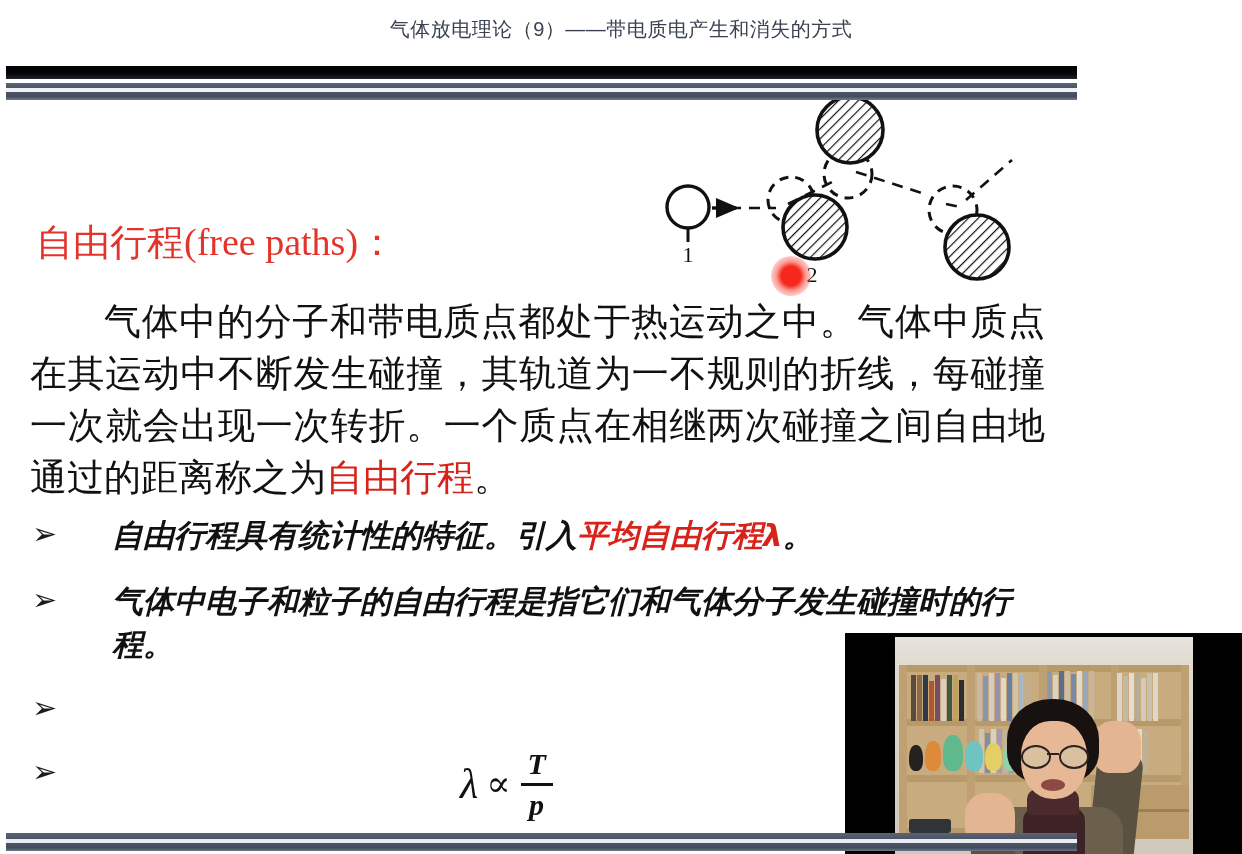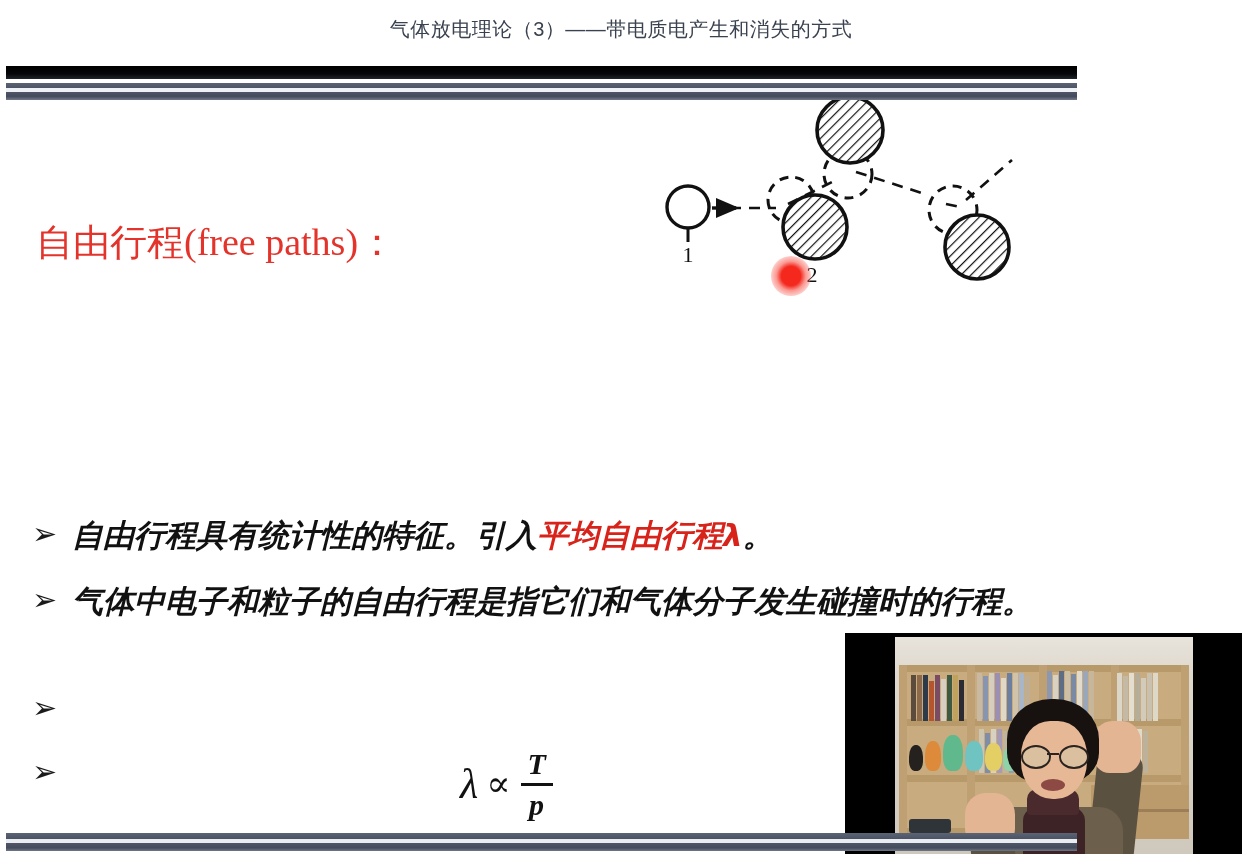--- a/index.html
+++ b/index.html
@@ -154,20 +154,21 @@
     line-height: 40px;
     color: #1a1a1a;
     font-family: "DejaVu Sans", sans-serif;
   }
   .bullet-text {
     font-size: 31px;
     line-height: 43px;
     color: #111111;
     font-style: italic;
     font-weight: 600;
+    margin-left: 40px;
   }
   #bullet-1 { left: 32px; top: 514px; width: 980px; }
   #bullet-2 { left: 32px; top: 580px; width: 1010px; }
   #bullet-3 { left: 32px; top: 688px; width: 980px; }
   #bullet-4 { left: 32px; top: 752px; width: 980px; }
 
   
   #formula {
     position: absolute;
     left: 460px;
@@ -324,35 +325,36 @@
   .wv-arm {
     position: absolute;
     background: #5b5141;
   }
 </style>
 </head>
 <body>
 
 <div id="screen">
 
-  <div id="slide-title">气体放电理论（3）——带电质电产生和消失的方式</div>
+  <div id="slide-title">气体放电理论（9）——带电质电产生和消失的方式</div>
 
   <div id="top-rule-group">
     <div class="rule-black"></div>
     <div class="rule-white"></div>
     <div class="rule-slate-thin"></div>
     <div class="rule-gap"></div>
     <div class="rule-slate-thick"></div>
   </div>
 
 
   <div id="subtitle">
     <span>自由行程</span><span class="en">(free paths)：</span>
   </div>
 
+  <div id="body-paragraph"><span>气体中的分子和带电质点都处于热运动之中。气体中质点在其运动中不断发生碰撞，其轨道为一不规则的折线，每碰撞一次就会出现一次转折。一个质点在相继两次碰撞之间自由地通过的距离称之为</span><span class="red-inline">自由行程</span><span>。</span></div>
 
   <div class="bullet-row" id="bullet-1">
     <span class="bullet-mark">➢</span>
     <span class="bullet-text"><span>自由行程具有统计性的特征。引入</span><span class="red-inline">平均自由行程λ</span><span>。</span></span>
   </div>
 
   <div class="bullet-row" id="bullet-2">
     <span class="bullet-mark">➢</span>
     <span class="bullet-text"><span>气体中电子和粒子的自由行程是指它们和气体分子发生碰撞时的行程。</span></span>
   </div>

